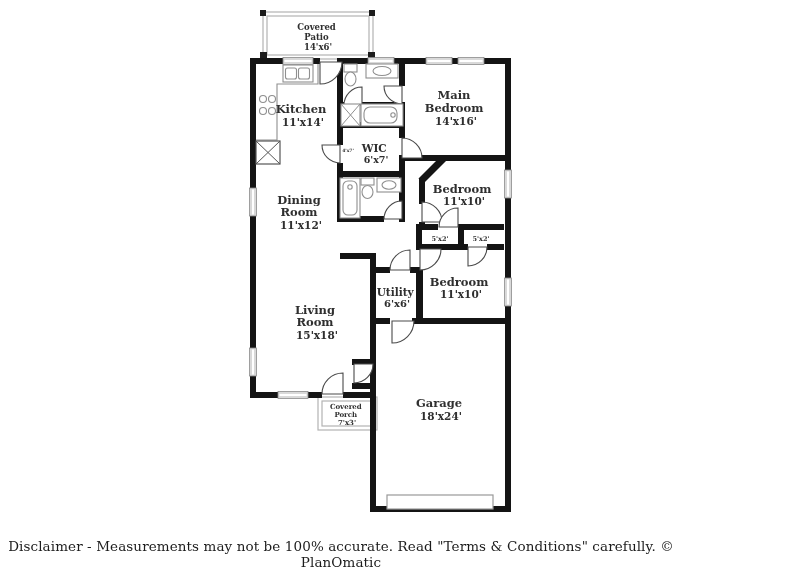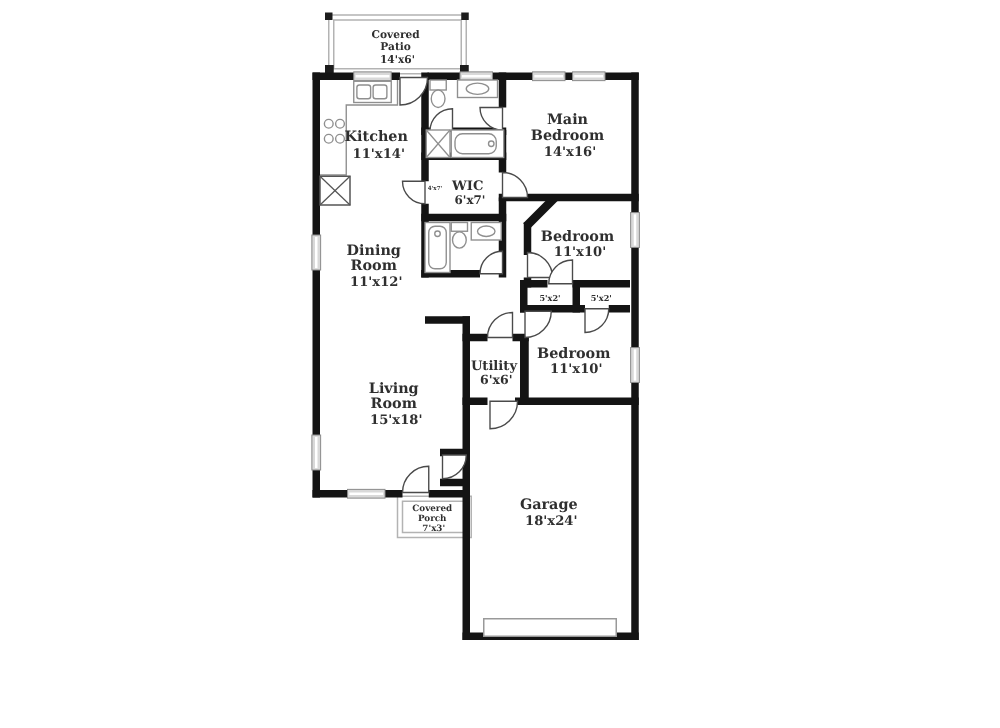--- a/index.html
+++ b/index.html
@@ -241,14 +241,15 @@
       <tspan x="441" y="420" font-size="10.5">18'x24'</tspan>
     </text>
     <text class="roomname" x="347" font-size="7">
       <tspan x="347" y="409">Covered</tspan>
       <tspan x="347" y="417">Porch</tspan>
       <tspan x="347" y="425">7'x3'</tspan>
     </text>
   </g>
 </svg>
 
+<div id="disclaimer">Disclaimer - Measurements may not be 100% accurate. Read "Terms &amp; Conditions" carefully. © PlanOmatic</div>
 
 </div>
 
 </body></html>

